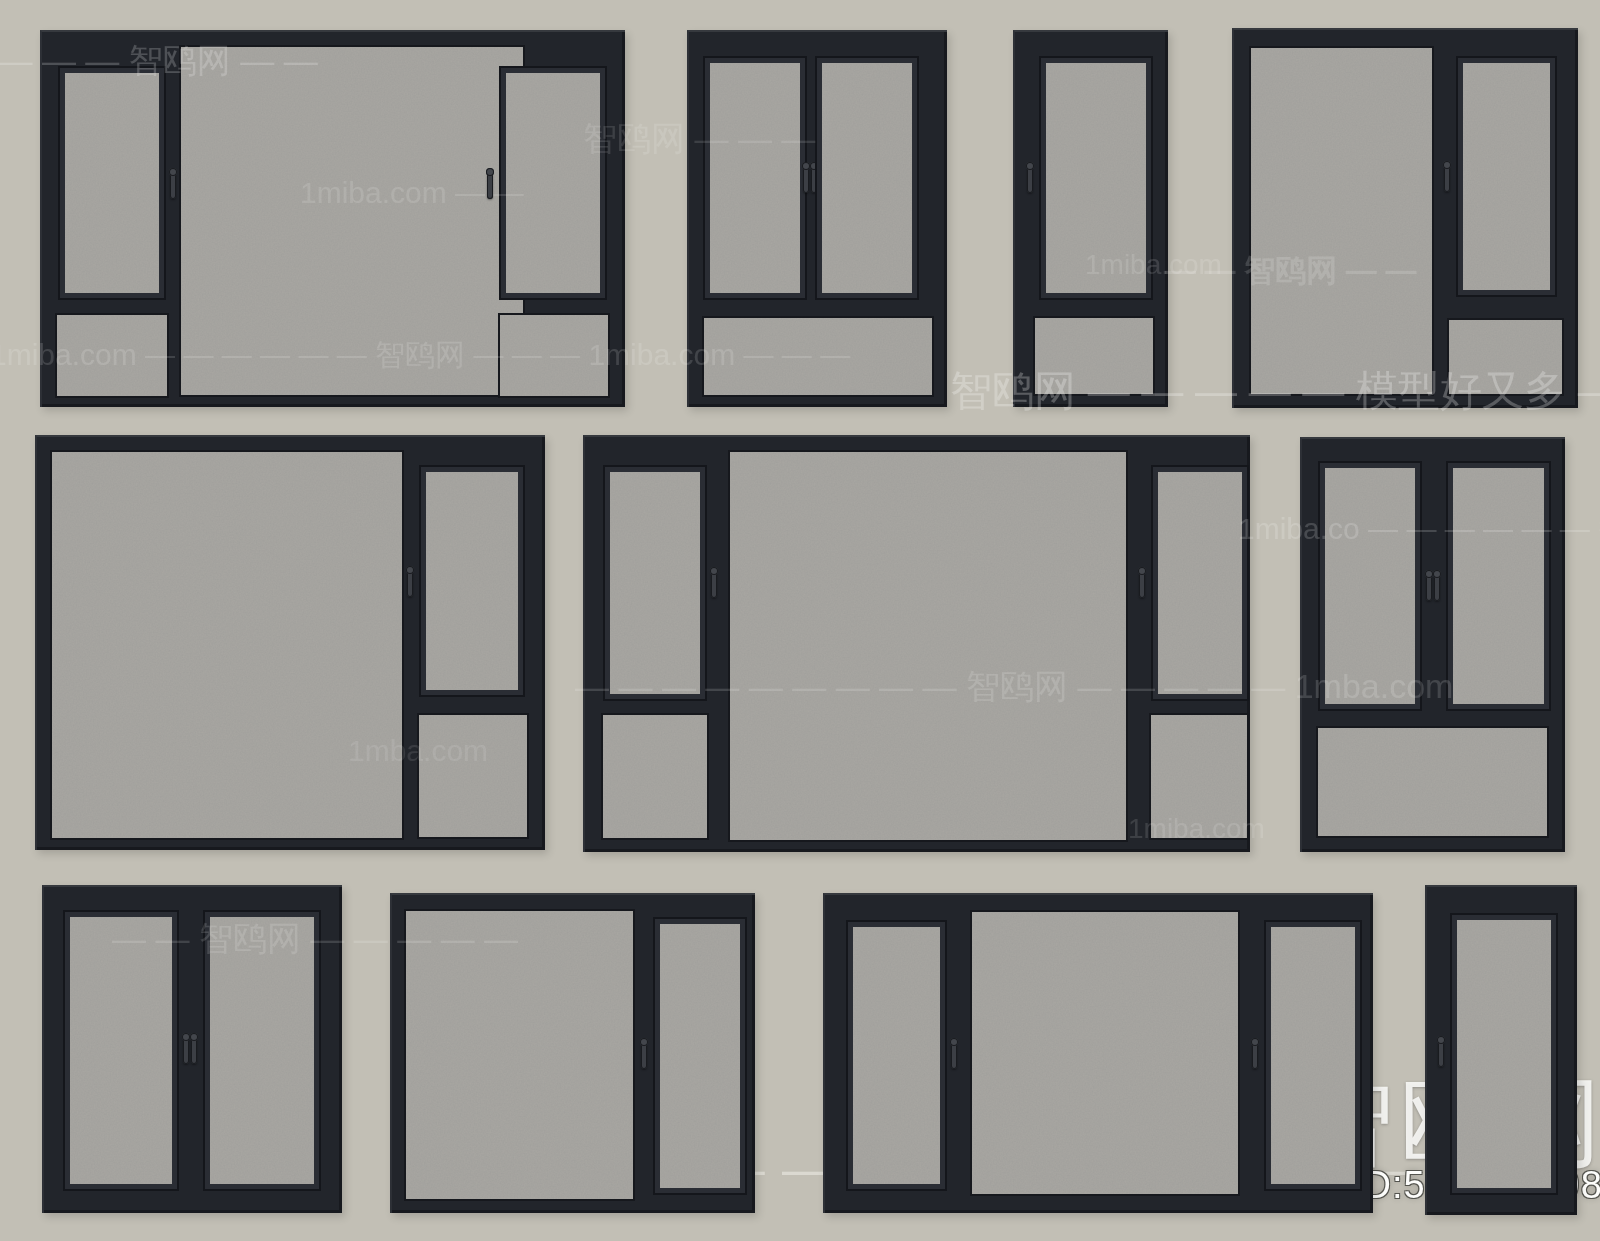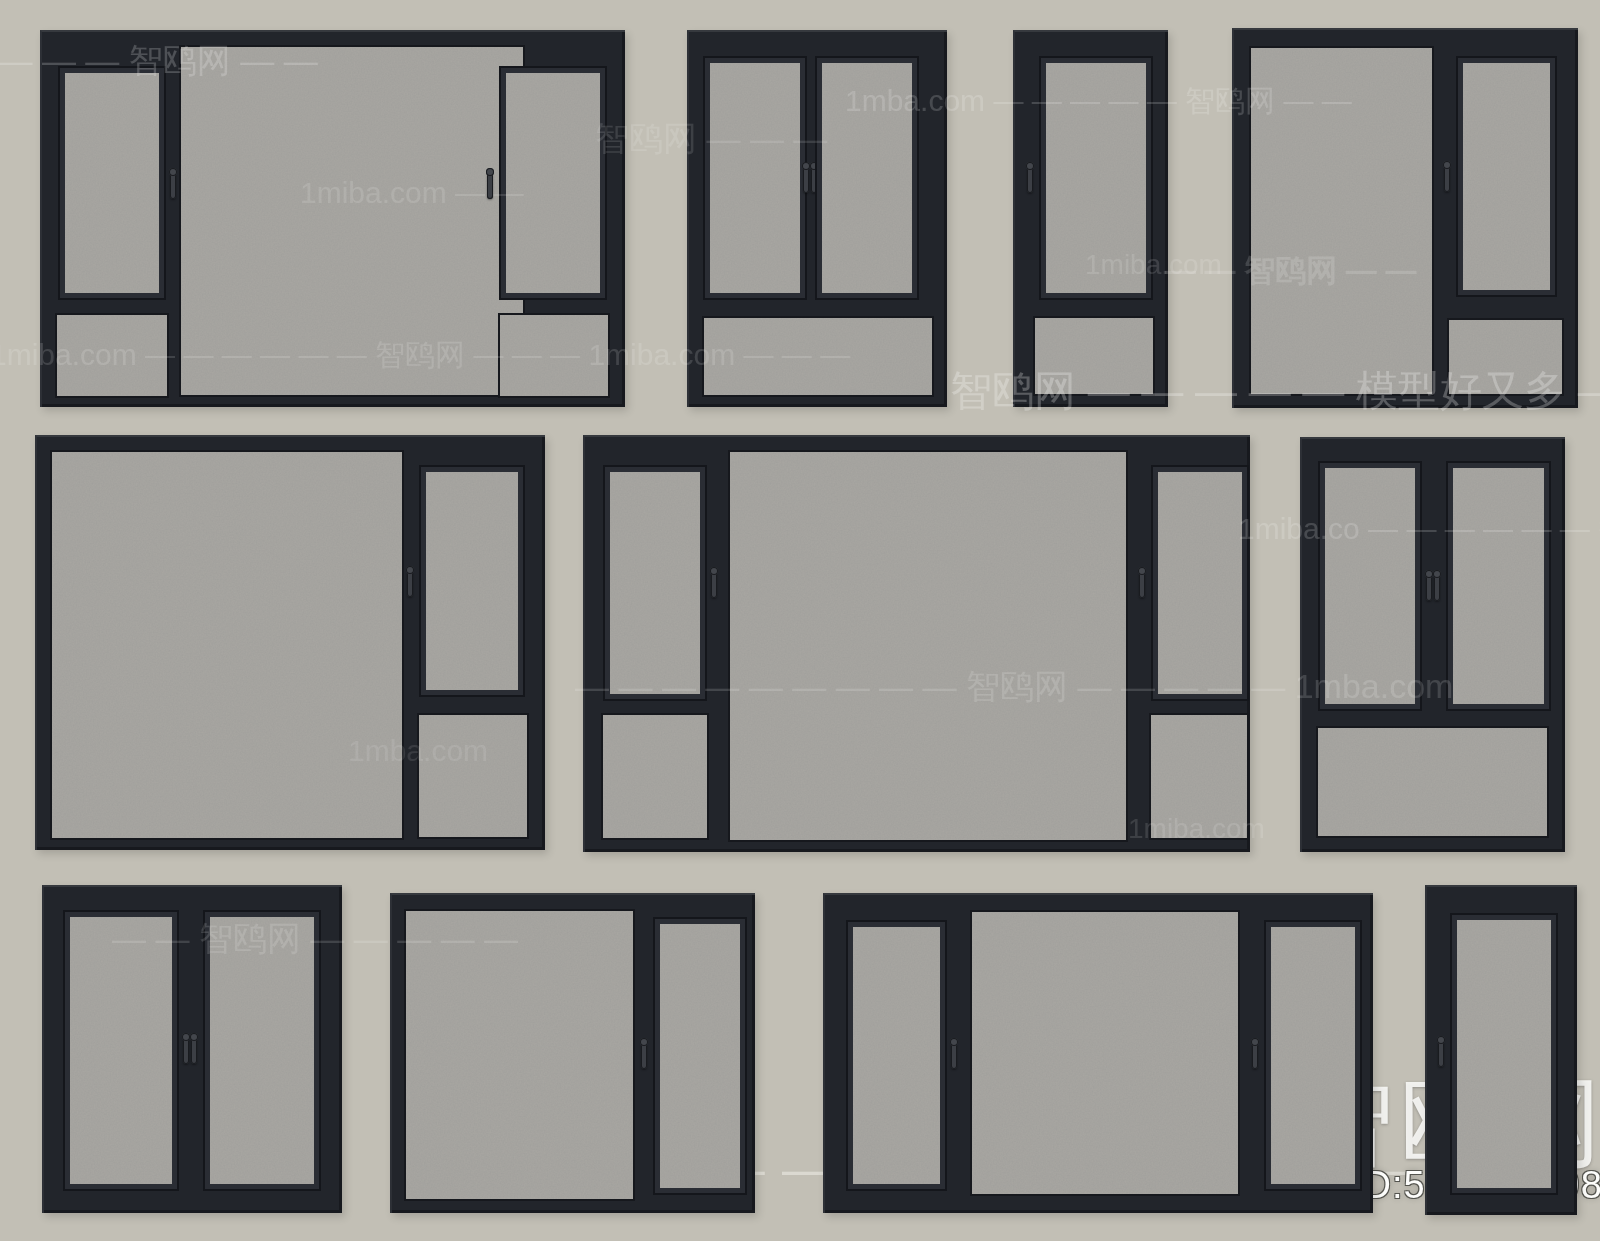--- a/index.html
+++ b/index.html
@@ -292,22 +292,21 @@
     <div class="window" style="left: 1425px; top: 885px; width: 152px; height: 330px;">
       <div class="pane sash" style="left: 25px; top: 28px; width: 104px; height: 278px;">
         <svg>
           <rect width="100%" height="100%" fill="#a9a7a2"></rect>
           <rect width="100%" height="100%" filter="url(#grainF)"></rect>
         </svg>
       </div>
       <div class="handle" style="left: 11px; top: 153.1px;"></div>
     </div>
     <div class="wm" style="left: -45px; top: 42px; font-size: 34px; opacity: 0.2;">— — — — 智鸥网 — —</div>
-    <div class="wm" style="left: 845px; top: 84px; font-size: 30px; opacity: 0.17;">1mba.com — — — — — 智鸥网 — —</div>
-    <div class="wm" style="left: 595px; top: 120px; font-size: 34px; opacity: 0.12;">智鸥网 — — —</div>
+    <div class="wm" style="left: 583px; top: 120px; font-size: 34px; opacity: 0.12;">智鸥网 — — —</div>
     <div class="wm" style="left: 300px; top: 176px; font-size: 30px; opacity: 0.13;">1miba.com — —</div>
     <div class="wm" style="left: 1085px; top: 250px; font-size: 28px; opacity: 0.13;">1miba.com</div>
     <div class="wm" style="left: 1165px; top: 254px; font-size: 31px; opacity: 0.15; font-weight: bold;">— — 智鸥网 — —</div>
     <div class="wm" style="left: -10px; top: 338px; font-size: 30px; opacity: 0.14;">1miba.com — — — — — — 智鸥网 — — — 1miba.com — — —</div>
     <div class="wm" style="left: 950px; top: 368px; font-size: 42px; opacity: 0.25;">智鸥网 — — — — — 模型好又多 — — —</div>
     <div class="wm" style="left: 1238px; top: 512px; font-size: 30px; opacity: 0.17;">1miba.co — — — — — — 智鸥网 — —</div>
     <div class="wm" style="left: 575px; top: 668px; font-size: 34px; opacity: 0.15;">— — — — — — — — — 智鸥网 — — — — — 1mba.com</div>
     <div class="wm" style="left: 348px; top: 734px; font-size: 30px; opacity: 0.1;">1mba.com</div>
     <div class="wm" style="left: 1128px; top: 814px; font-size: 28px; opacity: 0.12;">1miba.com</div>
     <div class="wm" style="left: 112px; top: 920px; font-size: 34px; opacity: 0.14;">— — 智鸥网 — — — — —</div>

